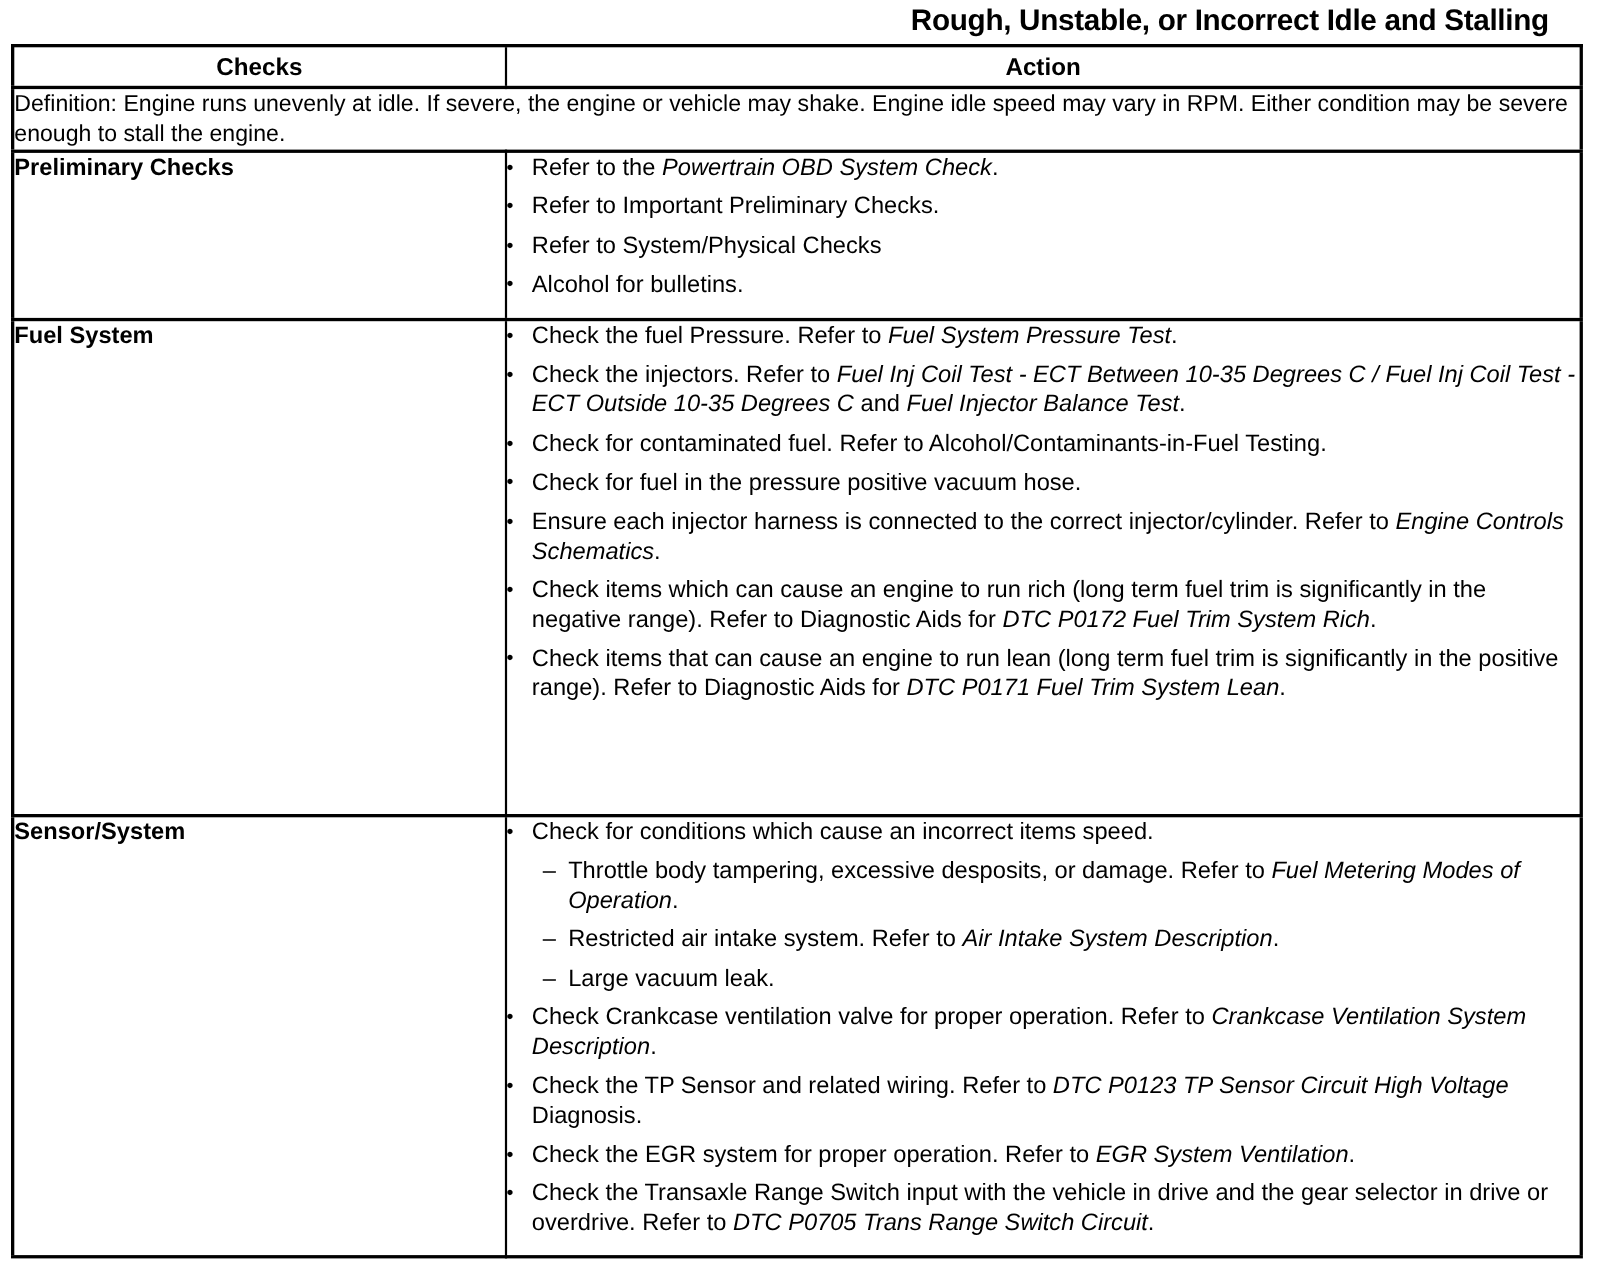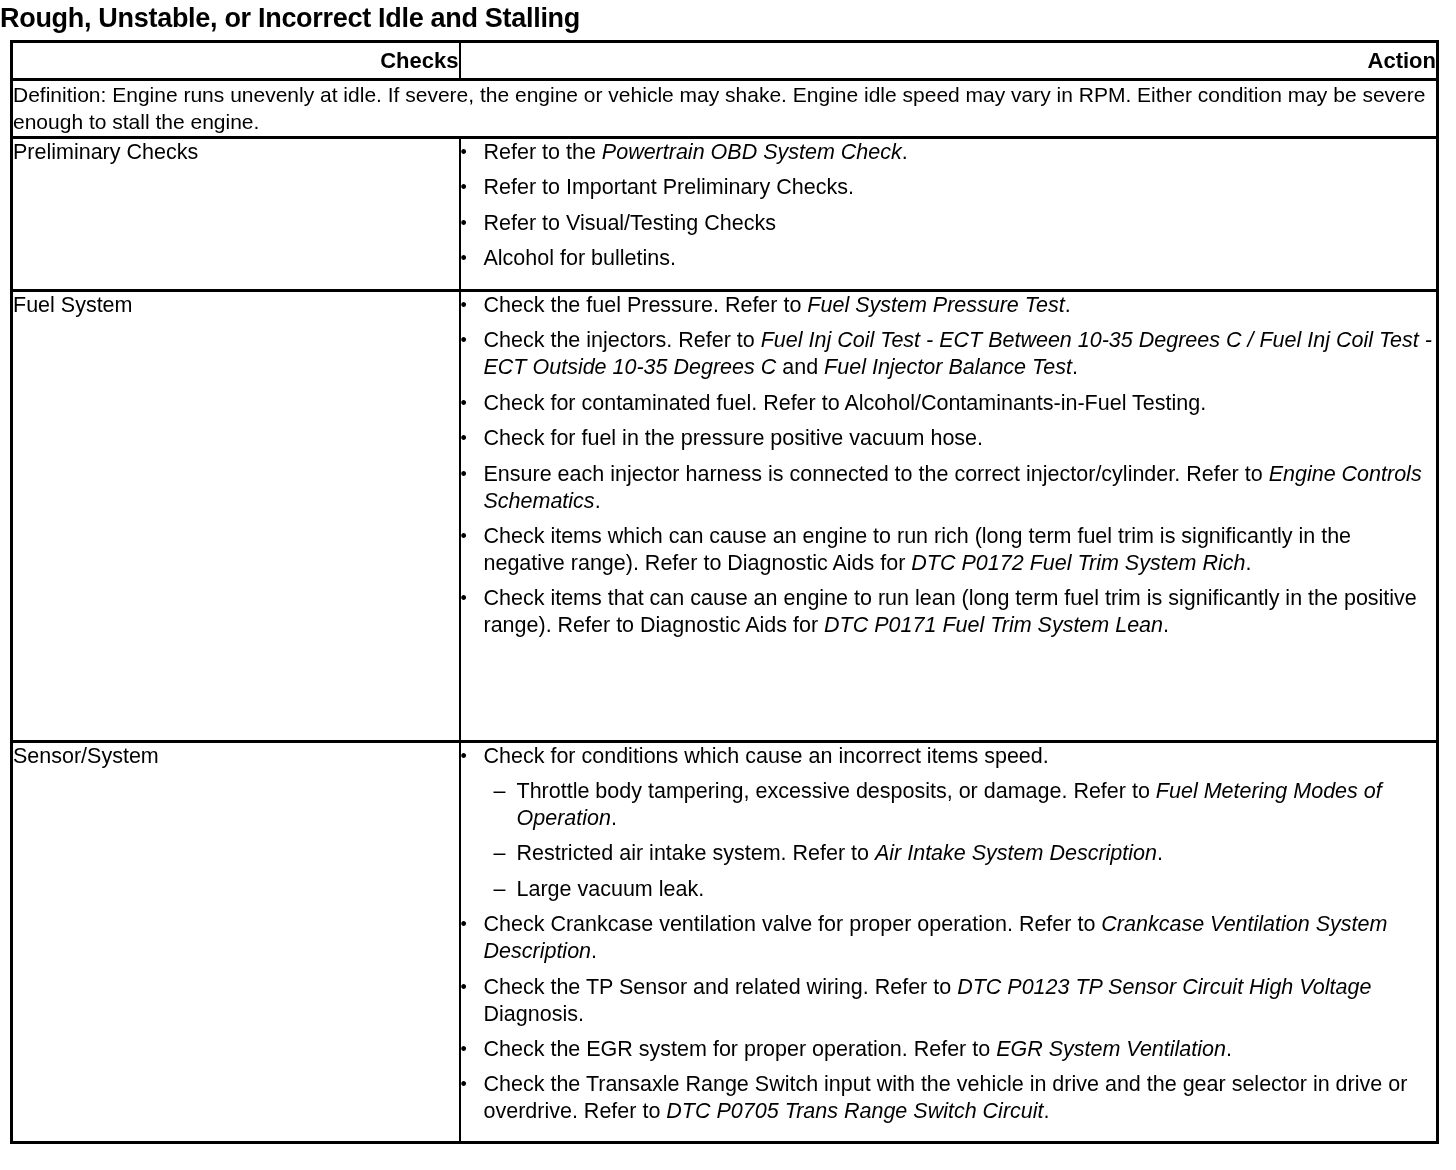--- a/index.html
+++ b/index.html
@@ -3,44 +3,44 @@
 <meta charset="utf-8">
 <style>
   html, body { margin: 0; padding: 0; background: #ffffff; }
   body {
     width: 1456px; height: 1170px; position: relative; overflow: hidden;
     font-family: "Liberation Sans", "DejaVu Sans", sans-serif;
     color: #000;
   }
   .title {
     position: absolute; left: 0; top: 0; width: 1408px; height: 38px;
-    text-align: left; font-weight: bold; font-size: 27px; line-height: 36px;
+    text-align: right; font-weight: bold; font-size: 27px; line-height: 36px;
     letter-spacing: -0.3px;
   }
   table.diag {
     position: absolute; left: 10px; top: 40px; width: 1426px;
     border-collapse: collapse; table-layout: fixed;
     border: 3px solid #000;
   }
   table.diag col.c1 { width: 448px; }
   table.diag col.c2 { width: 978px; }
   table.diag th, table.diag td {
     border: 2px solid #000; vertical-align: top; padding: 0;
   }
   table.diag tr { border-bottom: 3px solid #000; }
   th.hdr {
-    height: 35px; font-size: 22px; font-weight: bold; text-align: right;
+    height: 35px; font-size: 22px; font-weight: bold; text-align: center;
     line-height: 35px;
   }
   td.def {
     font-size: 21px; line-height: 27px; padding: 7px 18px 5px 18px;
     height: 55px;
   }
   td.check {
-    font-size: 21.5px; line-height: 27px; padding: 6px 18px;
+    font-size: 21.5px; line-height: 27px; padding: 6px 18px; font-weight: bold;
   }
   td.action { padding: 12px 10px 4px 36px; }
   ul.items { list-style: none; margin: 0; padding: 0; }
   ul.items > li {
     position: relative; padding-left: 23px; font-size: 21.5px; line-height: 27px;
     margin-bottom: 8.4px;
   }
   ul.items > li .bullet {
     position: absolute; left: 0; top: 0; width: 14px; text-align: left; font-size: 18px;
   }
@@ -74,21 +74,21 @@
   <tbody>
     <tr>
       <td class="def" colspan="2">Definition: Engine runs unevenly at idle. If severe, the engine or vehicle may shake. Engine idle speed may vary in RPM. Either condition may be severe enough to stall the engine.</td>
     </tr>
     <tr class="r-pre">
       <td class="check">Preliminary Checks</td>
       <td class="action">
           <ul class="items">
             <li><span class="bullet">•</span><span>Refer to the </span><span class="it">Powertrain OBD System Check</span><span>.</span></li>
             <li><span class="bullet">•</span><span>Refer to Important Preliminary Checks.</span></li>
-            <li><span class="bullet">•</span><span>Refer to Visual/Testing Checks</span></li>
+            <li><span class="bullet">•</span><span>Refer to System/Physical Checks</span></li>
             <li><span class="bullet">•</span><span>Alcohol for bulletins.</span></li>
           </ul>
         </td>
     </tr>
     <tr class="r-fuel">
       <td class="check">Fuel System</td>
       <td class="action">
           <ul class="items">
             <li><span class="bullet">•</span><span>Check the fuel Pressure. Refer to </span><span class="it">Fuel System Pressure Test</span><span>.</span></li>
             <li><span class="bullet">•</span><span>Check the injectors. Refer to </span><span class="it">Fuel Inj Coil Test - ECT Between 10-35 Degrees C / Fuel Inj Coil Test - ECT Outside 10-35 Degrees C</span><span> and </span><span class="it">Fuel Injector Balance Test</span><span>.</span></li>

